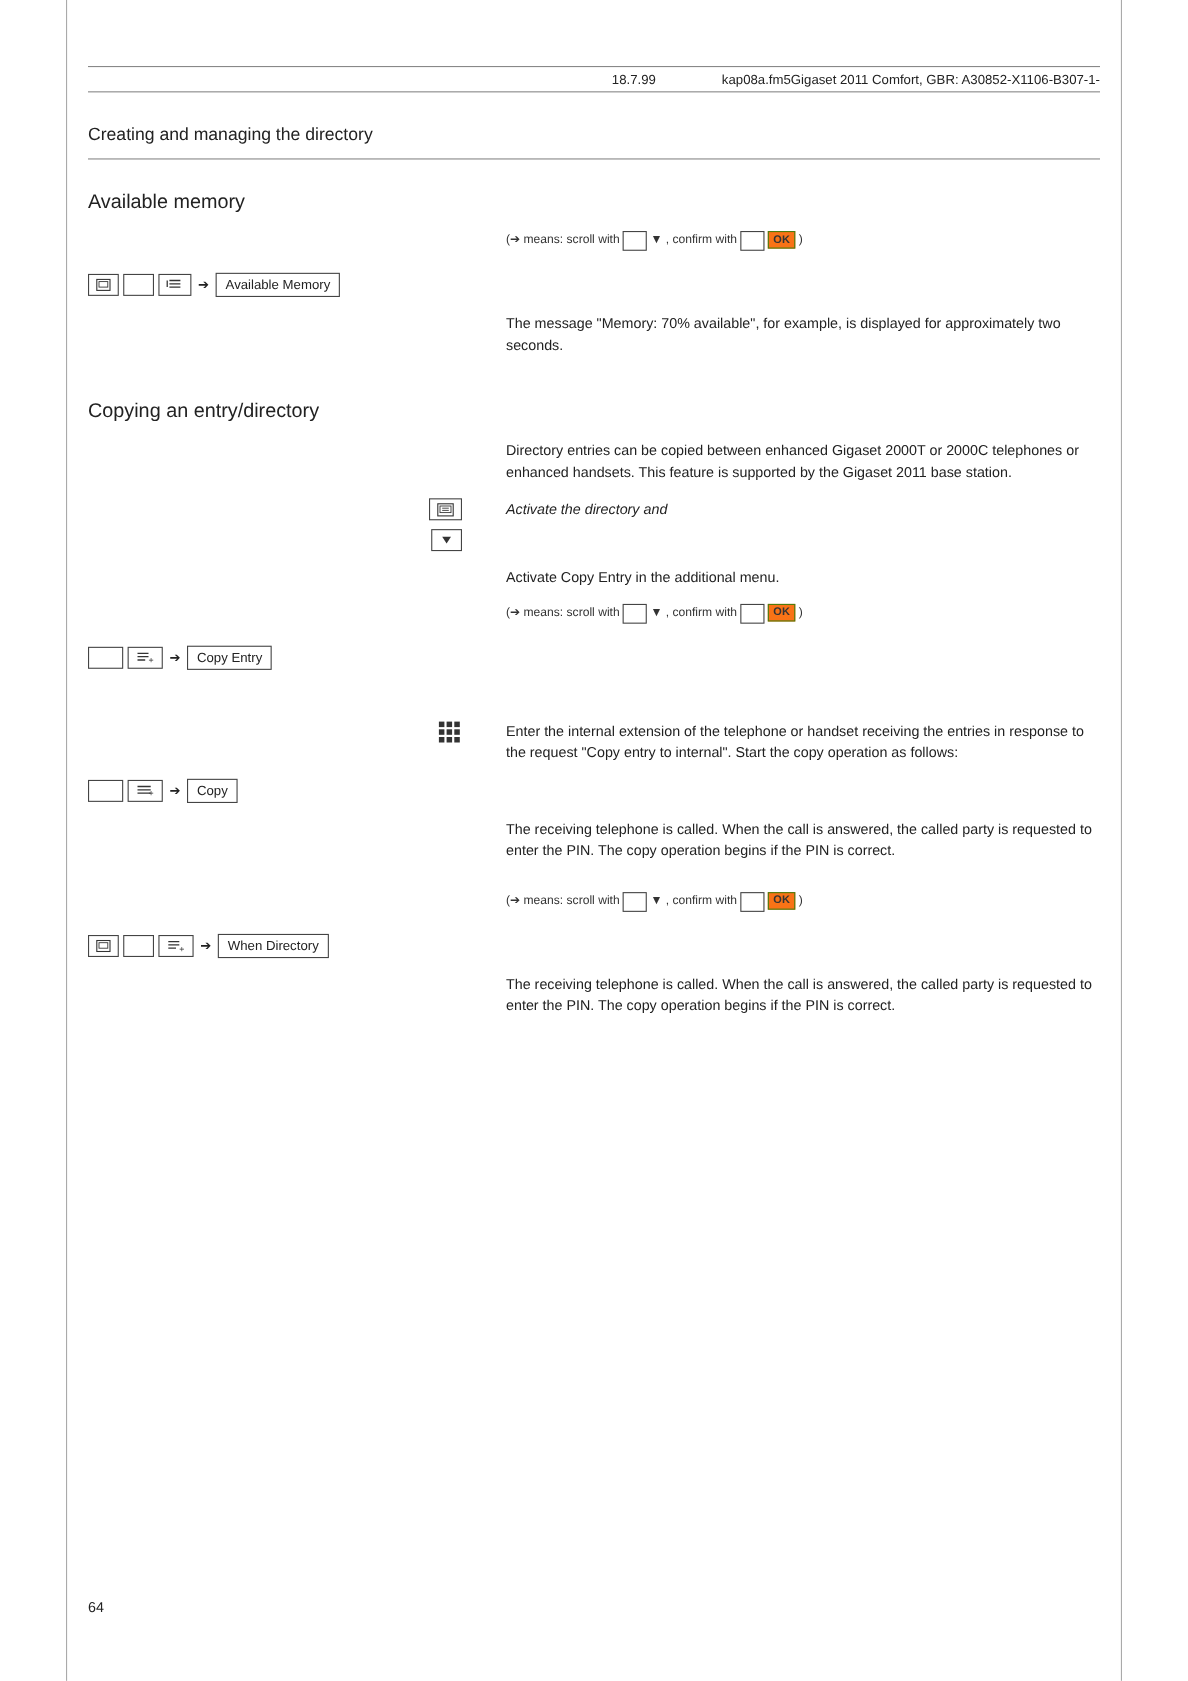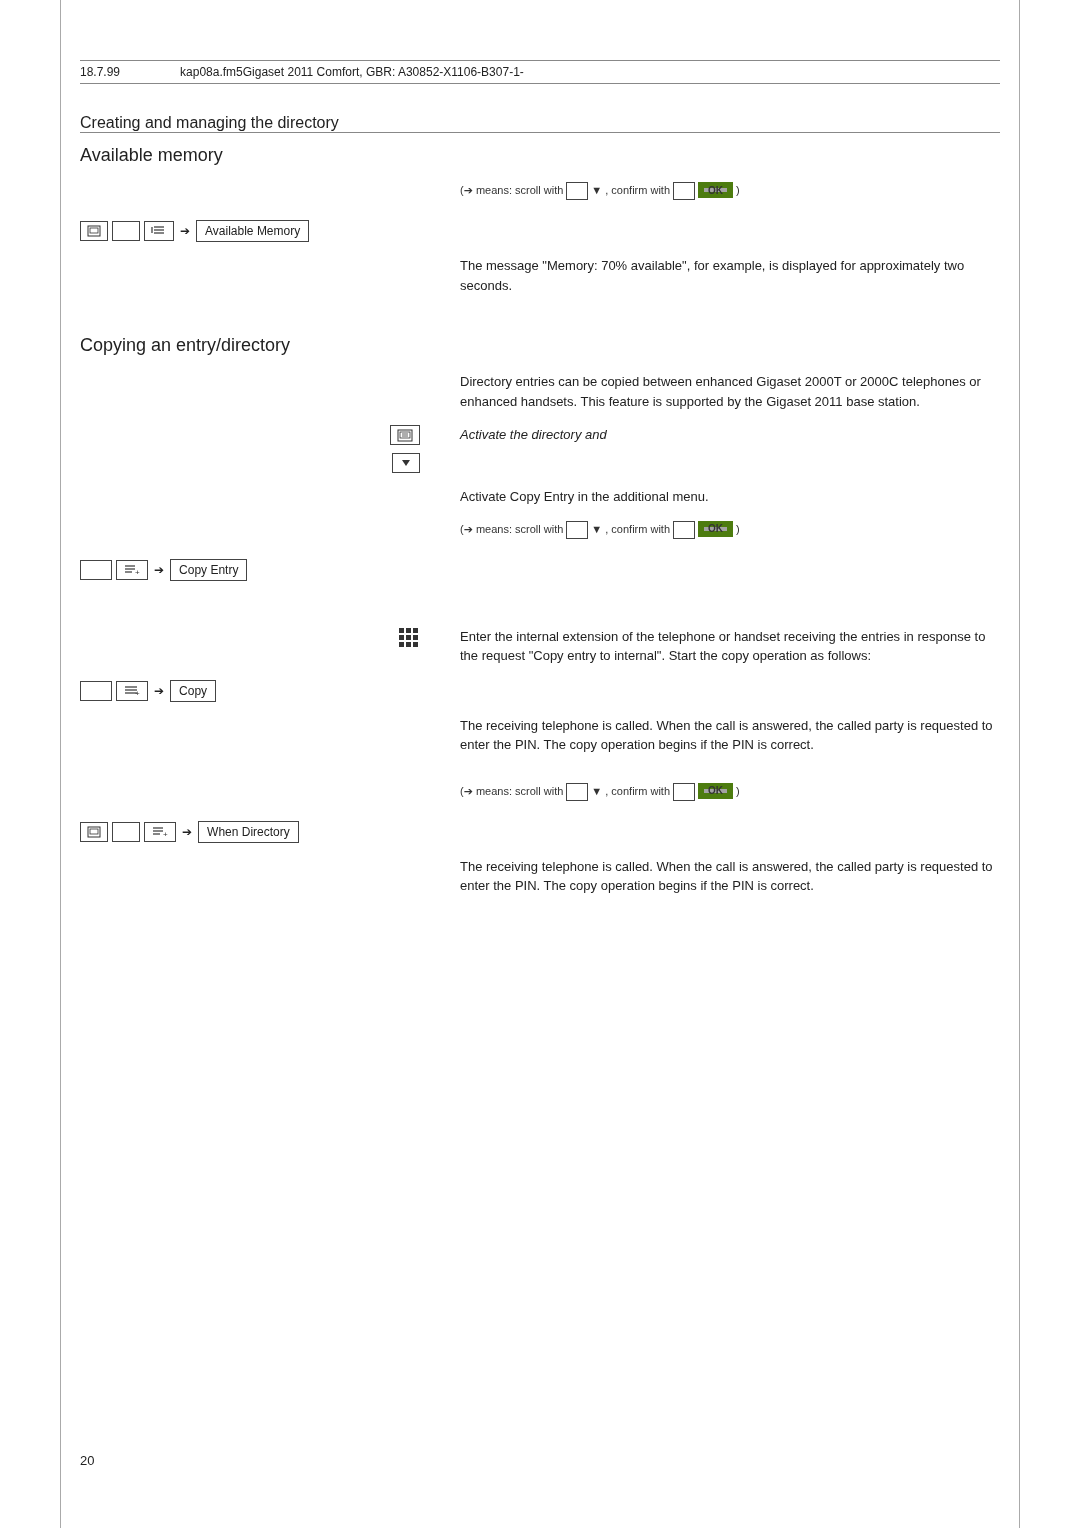--- a/index.html
+++ b/index.html
@@ -13,33 +13,33 @@
       position: relative;
     }
     .page {
       width: 1080px;
       min-height: 1528px;
       padding: 60px 80px 80px 80px;
       position: relative;
     }
     .header-bar {
       display: flex;
-      justify-content: flex-start;
+      justify-content: flex-end;
       align-items: center;
       border-top: 1px solid #888;
       border-bottom: 1px solid #888;
       padding: 4px 0;
       margin-bottom: 30px;
       font-size: 12px;
     }
     .header-left { display: flex; gap: 60px; }
     .section-title-line {
       border-bottom: 1px solid #888;
-      padding-bottom: 0;
-      margin-bottom: 12px;
+      padding-bottom: 12px;
+      margin-bottom: 28px;
       font-size: 16px;
       font-weight: normal;
     }
     .section-heading {
       font-size: 18px;
       font-weight: normal;
       margin-bottom: 16px;
       margin-top: 10px;
     }
     .content-block {
@@ -82,22 +82,22 @@
       display: inline-flex;
       align-items: center;
       white-space: nowrap;
       height: 22px;
     }
     .arrow-icon {
       font-size: 12px;
       margin: 0 2px;
     }
     .ok-btn {
-      border: 6px solid #4d7c0f;
-      background: #a3a3a3;
+      border: 1px solid #4d7c0f;
+      background: #f97316;
       padding: 1px 4px;
       font-size: 10px;
       font-weight: bold;
       display: inline-flex;
       align-items: center;
       height: 16px;
     }
     .scroll-btn {
       border: 1px solid #444;
       background: #fff;
@@ -386,14 +386,14 @@
       </div>
     </div>
     <div class="right-col"></div>
   </div>
 
   <div class="content-block">
     <div class="left-col"></div>
     <div class="right-col">The receiving telephone is called. When the call is answered, the called party is requested to enter the PIN. The copy operation begins if the PIN is correct.</div>
   </div>
 
-  <div class="page-number">20</div>
+  <div class="page-number">64</div>
 </div>
 
 </body></html>

